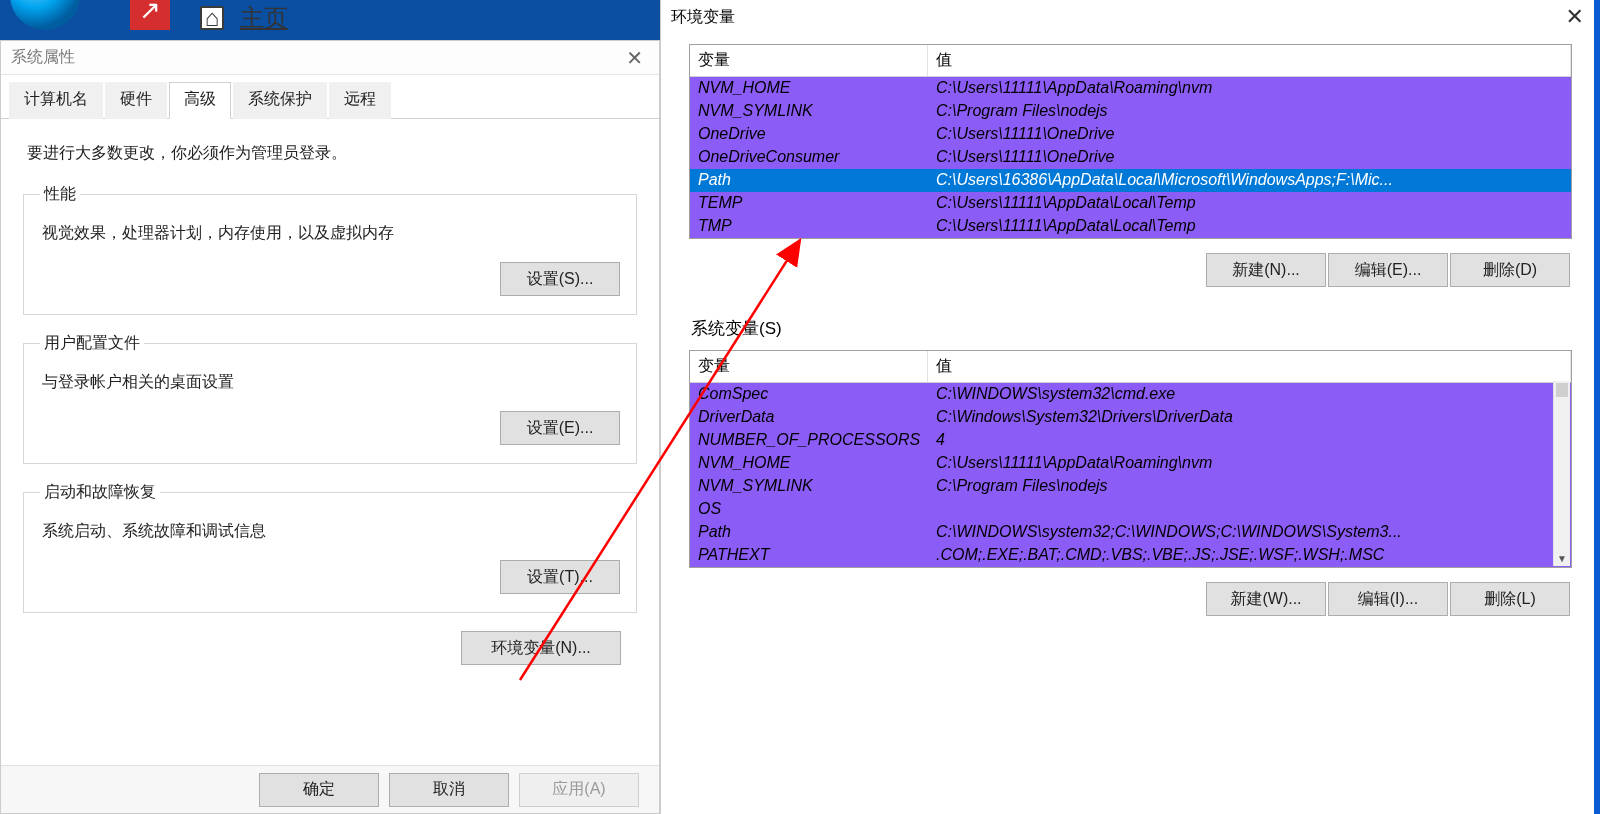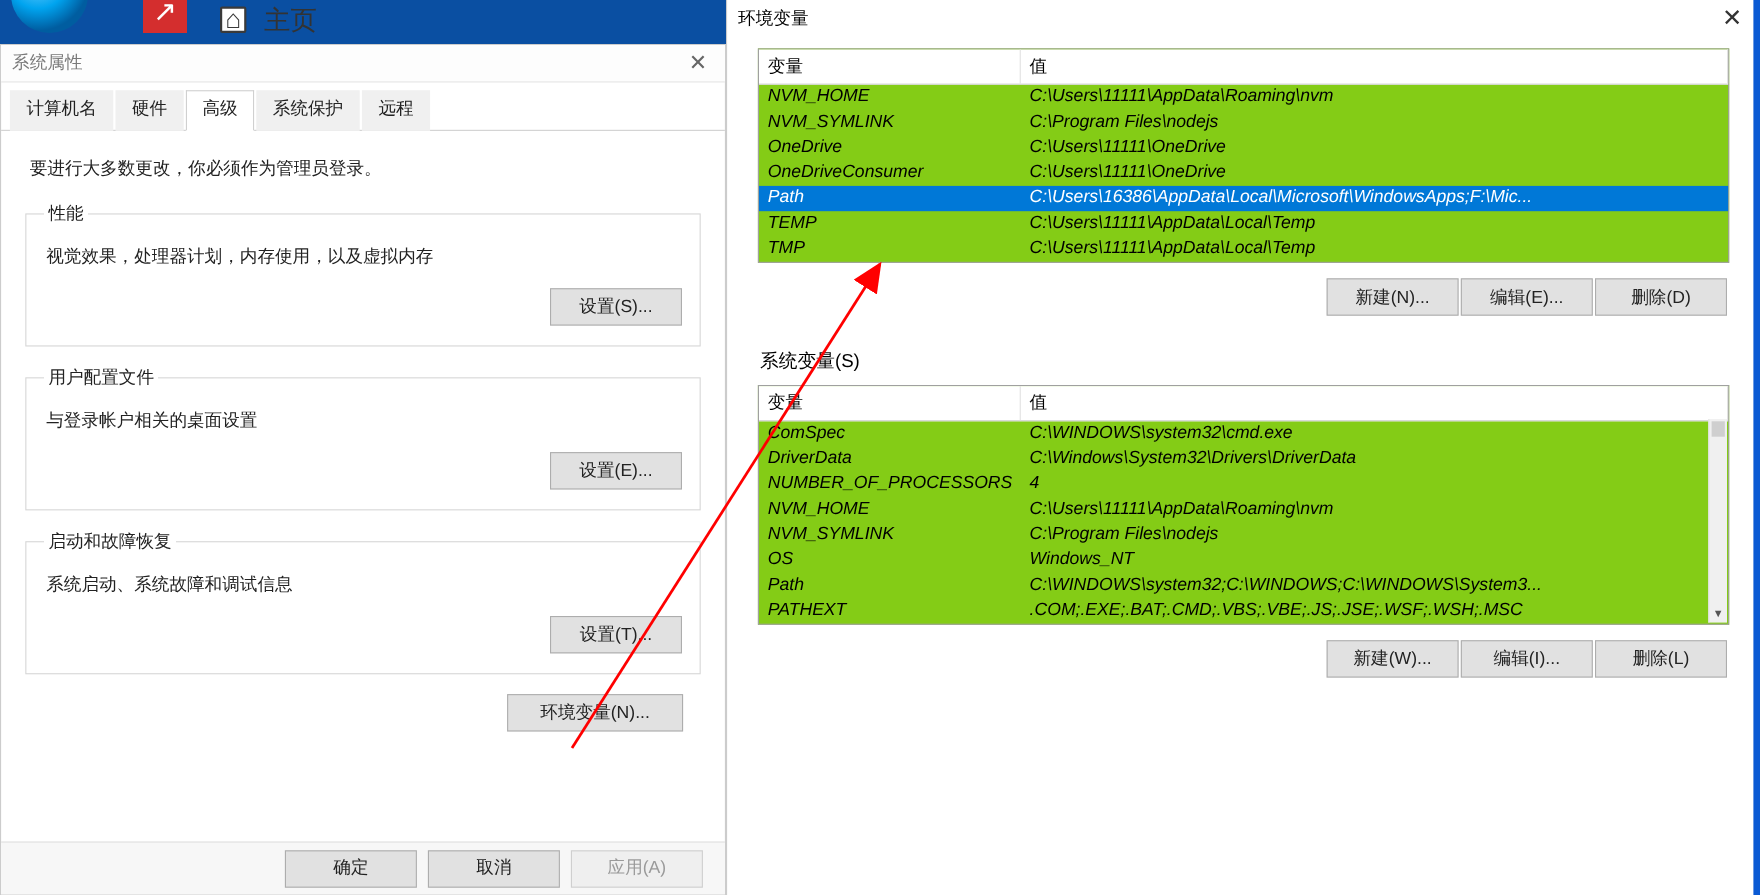--- a/index.html
+++ b/index.html
@@ -8,21 +8,21 @@
   
   .desktop-strip { position:absolute; left:0; top:0; width:660px; height:40px; background:#0a4fa2; }
   .desktop-strip .icon-box { position:absolute; left:0; top:-10px; width:170px; height:50px; }
   .edge-icon { position:absolute; left:10px; top:-30px; width:70px; height:70px;
     background: radial-gradient(circle at 35% 30%, #7ed1ff 0%, #00a4ef 40%, #005da0 70%);
     border-radius:50%; }
   .shortcut-arrow { position:absolute; left:130px; top:0; width:40px; height:40px; background:#d42e2e;
     display:flex; align-items:center; justify-content:center; color:#fff; font-size:26px; }
   .home-row { position:absolute; left:200px; top:2px; color:#fff; font-size:24px; display:flex; gap:16px; align-items:center;}
   .home-row .home-ic { width:24px;height:24px;border:2px solid #3a3a3a;border-radius:2px; display:flex;align-items:center;justify-content:center;color:#3a3a3a; background:#fff;}
-  .home-row span{color:#333;}
+  .home-row span{color:#333;text-decoration:underline;}
 
   
   .sysprop { position:absolute; left:0; top:40px; width:660px; height:774px; background:#fff; border:1px solid #ccc;}
   .sysprop-titlebar { height:34px; display:flex; align-items:center; justify-content:space-between;
     padding:0 10px; border-bottom:1px solid #e5e5e5; background:#fdfdfd;}
   .sysprop-titlebar .ttl { color:#7a7a7a; font-size:16px; }
   .sysprop-titlebar .close { font-size:20px; color:#666; cursor:pointer; padding:0 6px;}
   .tabs { display:flex; padding:6px 8px 0 8px; gap:0; border-bottom:1px solid #d0d0d0;}
   .tabs .tab { padding:6px 14px 8px; font-size:16px; color:#222; cursor:pointer; border:1px solid transparent;
     border-bottom:none; position:relative; top:1px; background:#f0f0f0; margin-right:2px;}
@@ -42,21 +42,21 @@
     border-top:1px solid #e0e0e0; background:#f7f7f7;}
 
   
   .envdlg { position:absolute; left:660px; top:0; right:0; height:814px; background:#fff; border-left:1px solid #ccc;}
   .envdlg-titlebar { height:34px; display:flex; align-items:center; justify-content:space-between;
     padding:0 10px; }
   .envdlg-titlebar .ttl { font-size:16px; }
   .envdlg-titlebar .close { font-size:22px; font-weight:300; color:#333; cursor:pointer; padding:0 6px;}
   .envdlg-body { padding:10px 28px 0 28px; font-size:16px; }
   .section-label { font-size:17px; margin:16px 0 10px 2px; }
-  .list-box { border:1px solid #a0a0a0; background:#84cc16; }
+  .list-box { border:1px solid #a0a0a0; background:#8b5cf6; }
   .list-head { display:flex; border-bottom:1px solid #d0d0d0; font-size:16px; background:#fff;}
   .list-head .col { padding:5px 8px; border-right:1px solid #e2e2e2; }
   .col-var { width:238px; flex:0 0 238px; }
   .col-val { flex:1 1 auto; overflow:hidden; white-space:nowrap; text-overflow:ellipsis;}
   .list-rows { max-height:260px; }
   .list-row { display:flex; font-size:16px; cursor:default;}
   .list-row .col { padding:2px 8px 3px;font-style:italic; }
   .list-row.selected { background:#0078d7; color:#fff;}
   .list-row.selected .col-val { color:#fff;}
   .btns3 { display:flex; justify-content:flex-end; gap:2px; margin:14px 2px 0 0;}
@@ -211,21 +211,20 @@
           <div class="list-row">
             <div class="col col-var">NVM_HOME</div>
             <div class="col col-val">C:\Users\11111\AppData\Roaming\nvm</div>
           </div>
           <div class="list-row">
             <div class="col col-var">NVM_SYMLINK</div>
             <div class="col col-val">C:\Program Files\nodejs</div>
           </div>
           <div class="list-row">
             <div class="col col-var">OS</div>
-            <div class="col col-val">Windows_NT</div>
           </div>
           <div class="list-row">
             <div class="col col-var">Path</div>
             <div class="col col-val">C:\WINDOWS\system32;C:\WINDOWS;C:\WINDOWS\System3...</div>
           </div>
           <div class="list-row">
             <div class="col col-var">PATHEXT</div>
             <div class="col col-val">.COM;.EXE;.BAT;.CMD;.VBS;.VBE;.JS;.JSE;.WSF;.WSH;.MSC</div>
           </div>
         </div>

